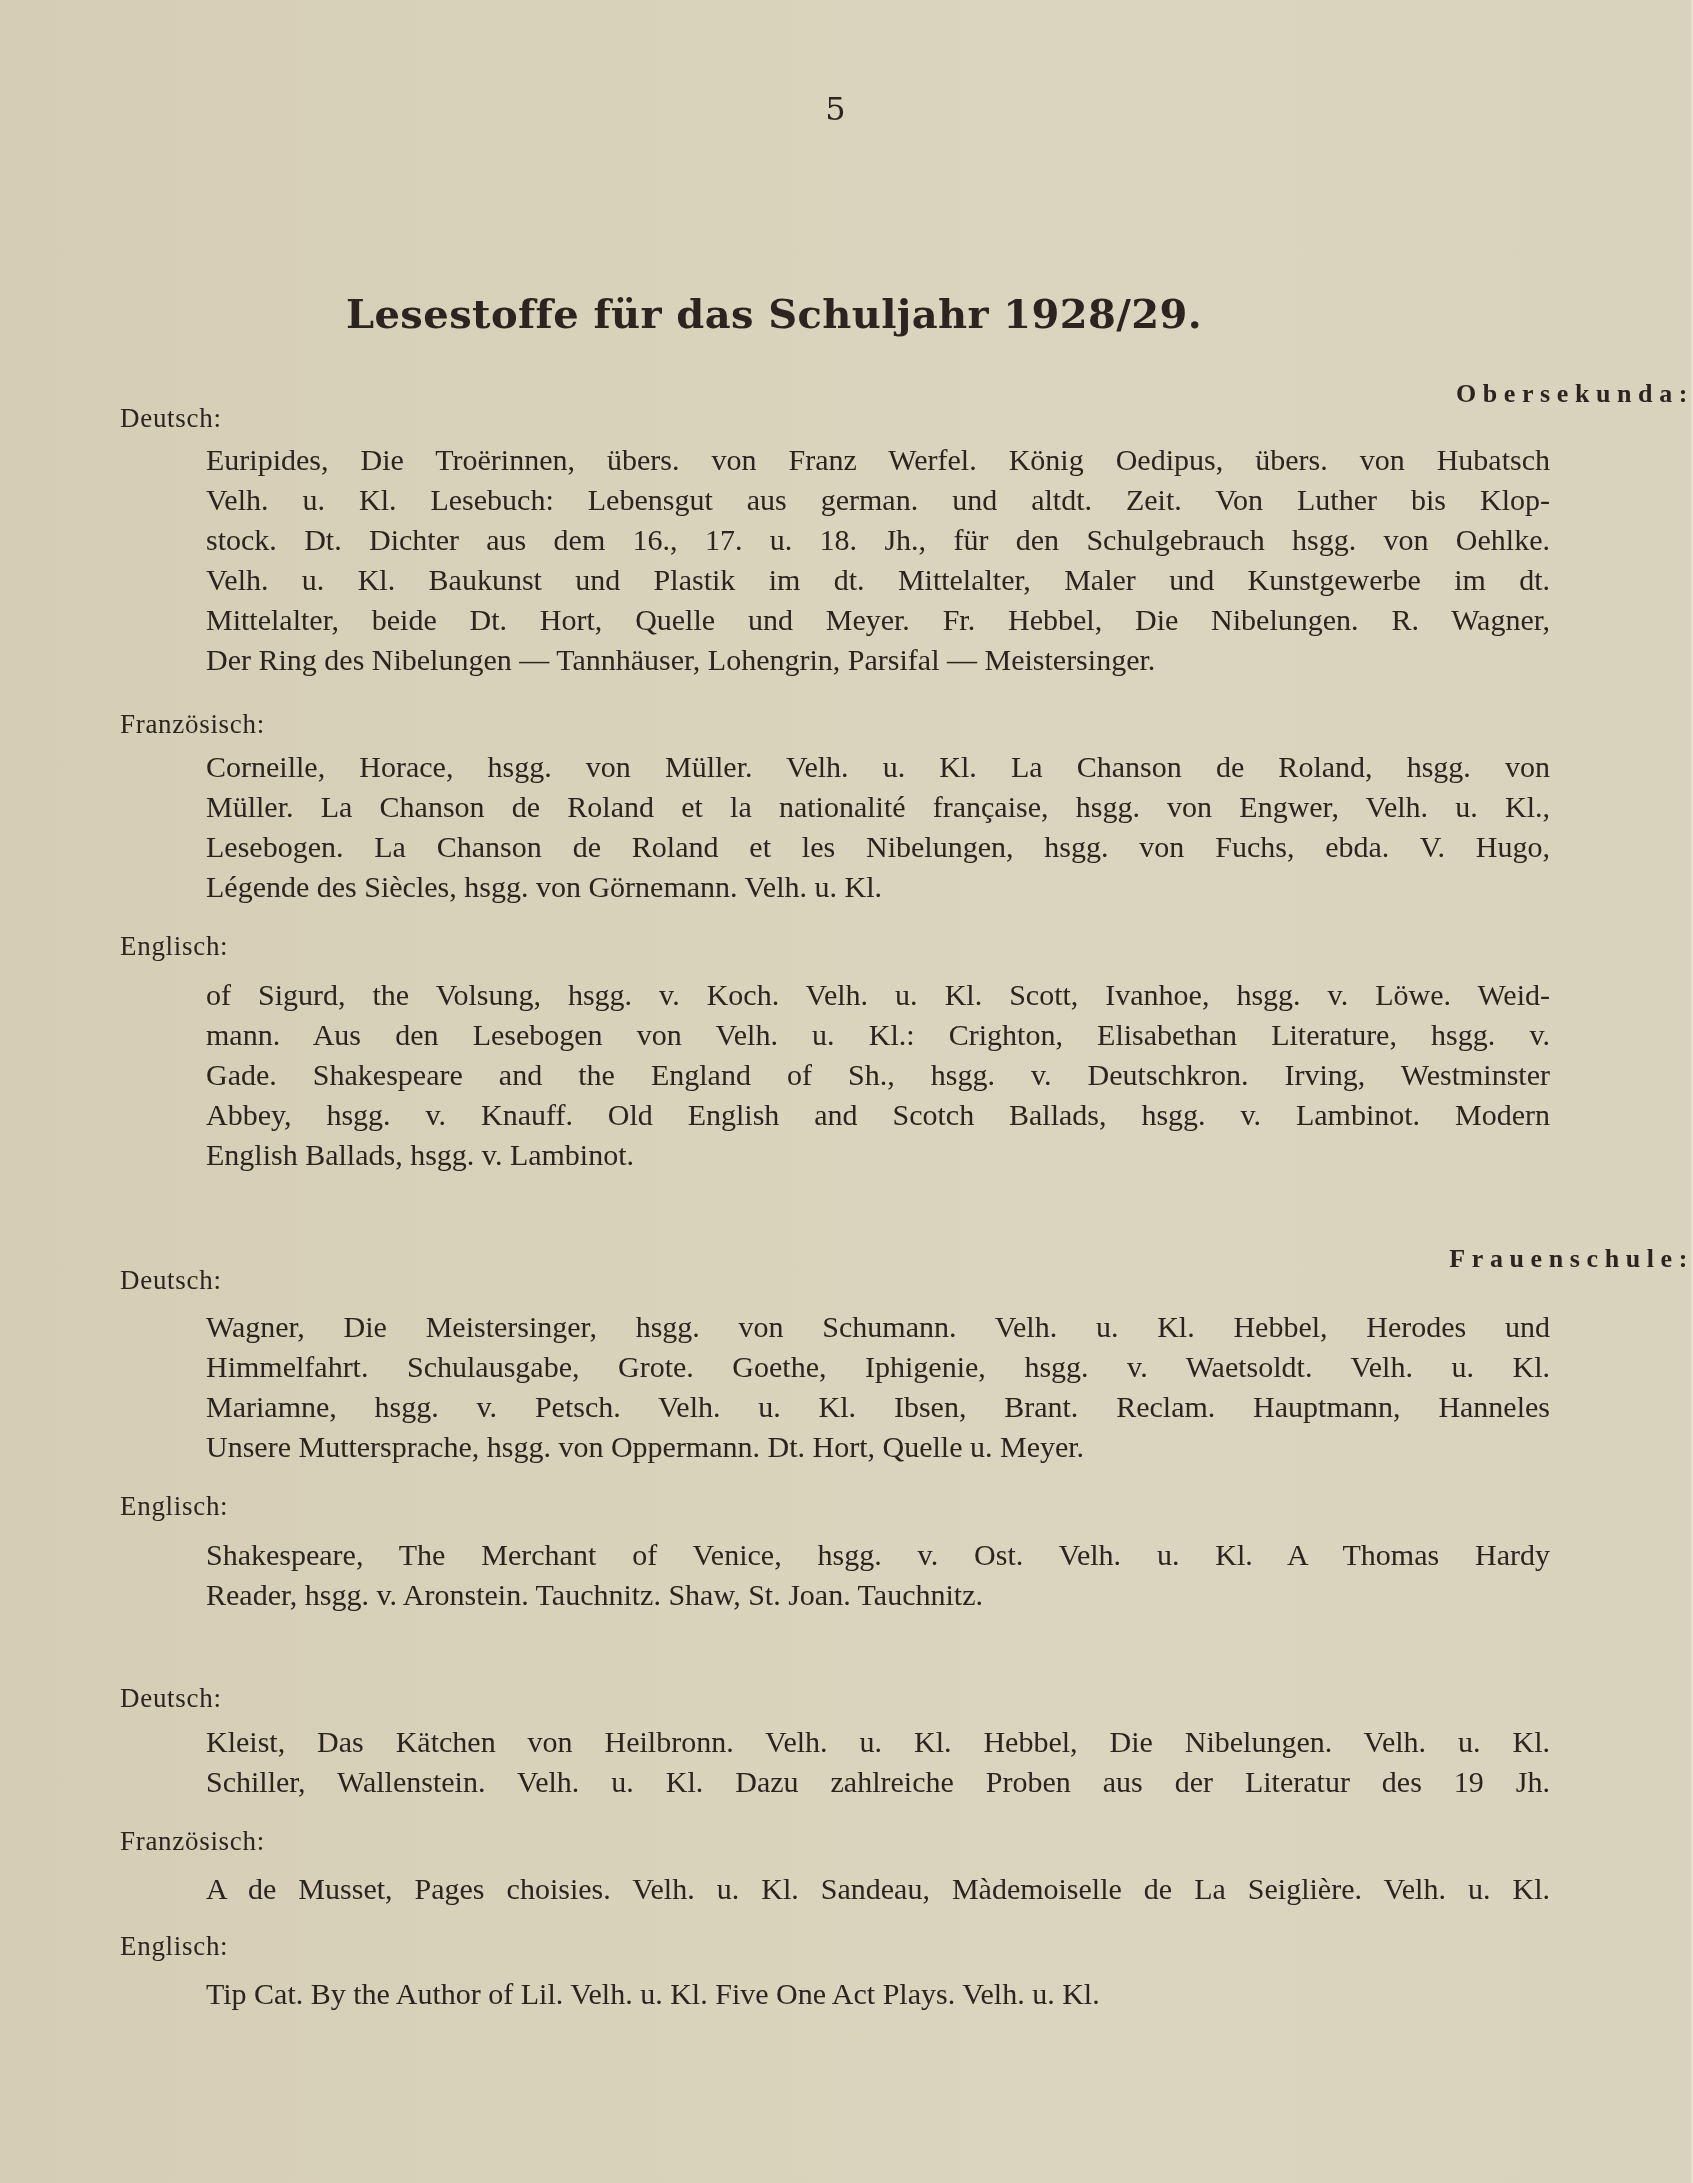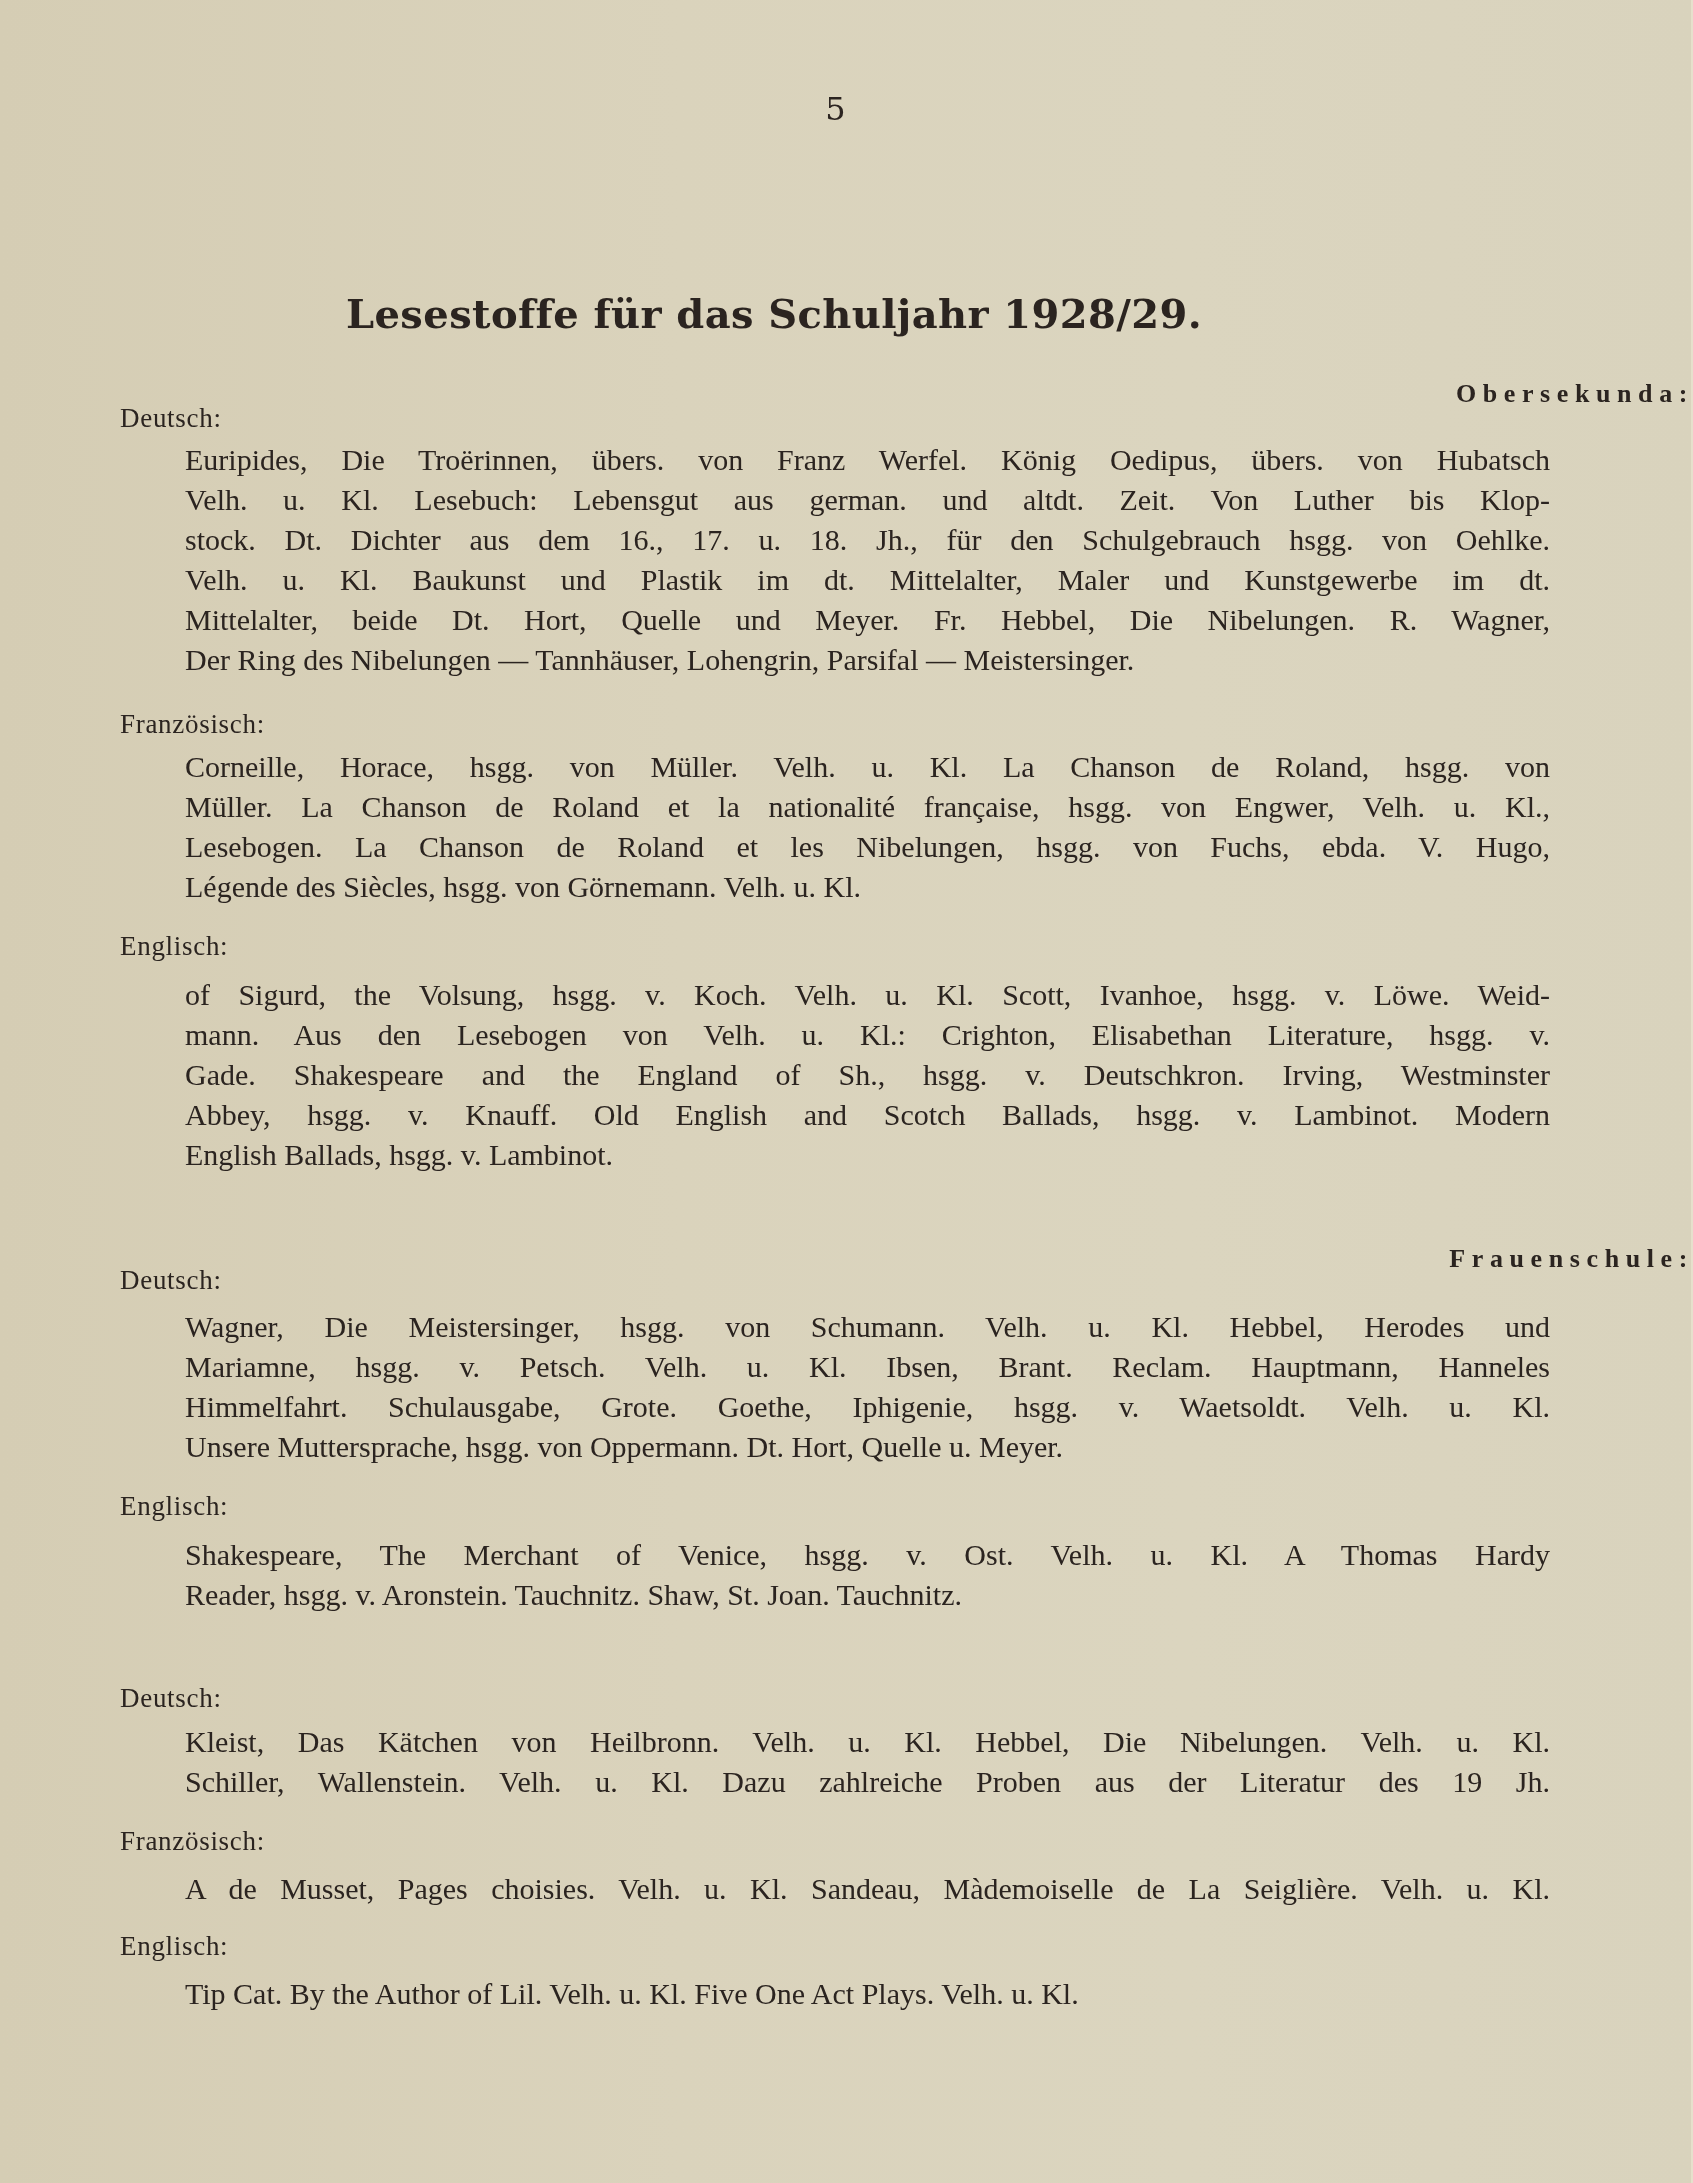--- a/index.html
+++ b/index.html
@@ -74,20 +74,21 @@
     font-family: "Liberation Serif", "DejaVu Serif", serif;
     font-size: 30px;
     line-height: 40px;
   }
   .line {
     display: block;
     height: 40px;
     white-space: nowrap;
     text-align: justify;
     text-align-last: justify;
+    margin-left: 21px;
   }
   .line.last {
     text-align-last: left;
   }
 </style>
 </head>
 <body>
 
 <div class="page">
   <div class="edge"></div>
@@ -123,22 +124,22 @@
     <span class="line">Gade.  Shakespeare and the England of Sh., hsgg. v. Deutschkron.  Irving, Westminster</span>
     <span class="line">Abbey, hsgg. v. Knauff.  Old English and Scotch Ballads, hsgg. v. Lambinot.  Modern</span>
     <span class="line last">English Ballads, hsgg. v. Lambinot.</span>
   </div>
 
   <div class="section-heading" style="top:1240px">Frauenschule:</div>
 
   <div class="subject" style="top:1262px">Deutsch:</div>
   <div class="body-block" style="top:1307px">
     <span class="line">Wagner, Die Meistersinger, hsgg. von Schumann. Velh. u. Kl.  Hebbel, Herodes und</span>
+    <span class="line">Himmelfahrt. Schulausgabe, Grote.  Goethe, Iphigenie, hsgg. v. Waetsoldt. Velh. u. Kl.</span>
     <span class="line">Mariamne, hsgg. v. Petsch. Velh. u. Kl.  Ibsen, Brant. Reclam.  Hauptmann, Hanneles</span>
-    <span class="line">Himmelfahrt. Schulausgabe, Grote.  Goethe, Iphigenie, hsgg. v. Waetsoldt. Velh. u. Kl.</span>
     <span class="line last">Unsere Muttersprache, hsgg. von Oppermann. Dt. Hort, Quelle u. Meyer.</span>
   </div>
 
   <div class="subject" style="top:1488px">Englisch:</div>
   <div class="body-block" style="top:1535px">
     <span class="line">Shakespeare, The Merchant of Venice, hsgg. v. Ost. Velh. u. Kl.  A Thomas Hardy</span>
     <span class="line last">Reader, hsgg. v. Aronstein. Tauchnitz.  Shaw, St. Joan. Tauchnitz.</span>
   </div>
 
 

